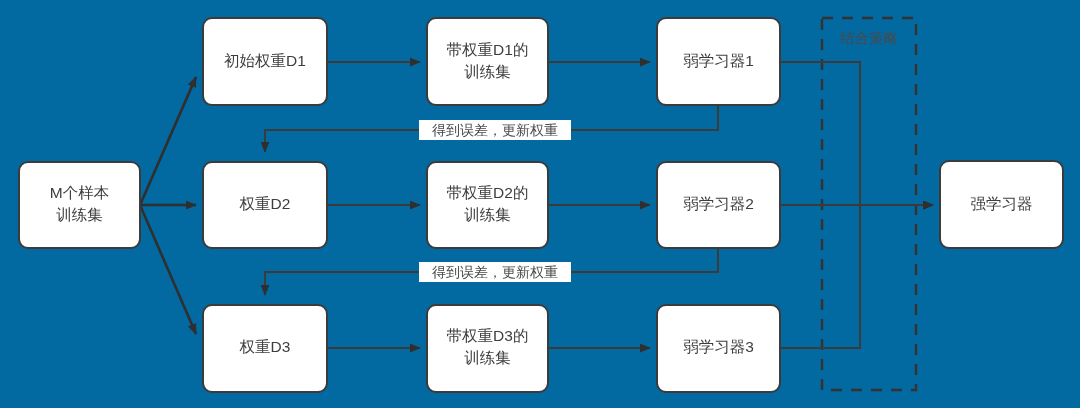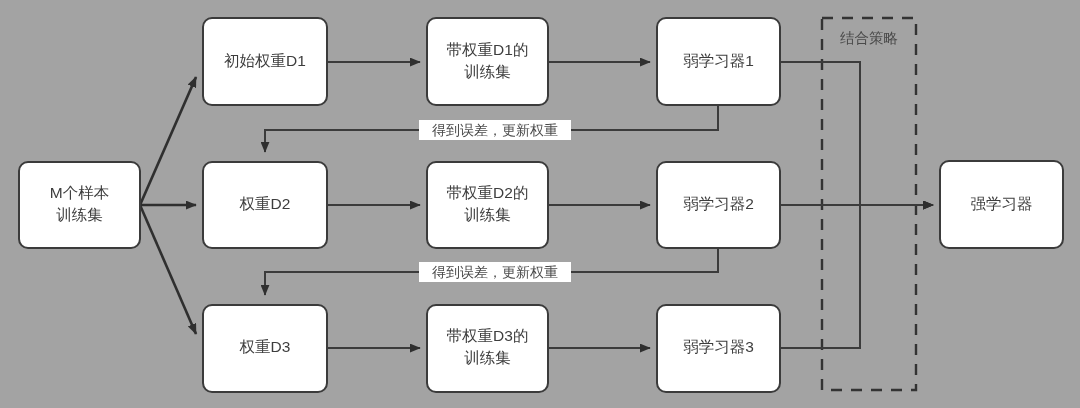--- a/index.html
+++ b/index.html
@@ -10,21 +10,21 @@
   body {
     width: 1080px;
     height: 408px;
     font-family: "Liberation Sans", "DejaVu Sans", sans-serif;
     overflow: hidden;
   }
   #diagram-root {
     position: relative;
     width: 1080px;
     height: 408px;
-    background: #a3a3a3;
+    background: #0369a1;
   }
   svg.canvas {
     position: absolute;
     left: 0;
     top: 0;
     width: 1080px;
     height: 408px;
   }
   .node-rect {
     fill: #ffffff;

